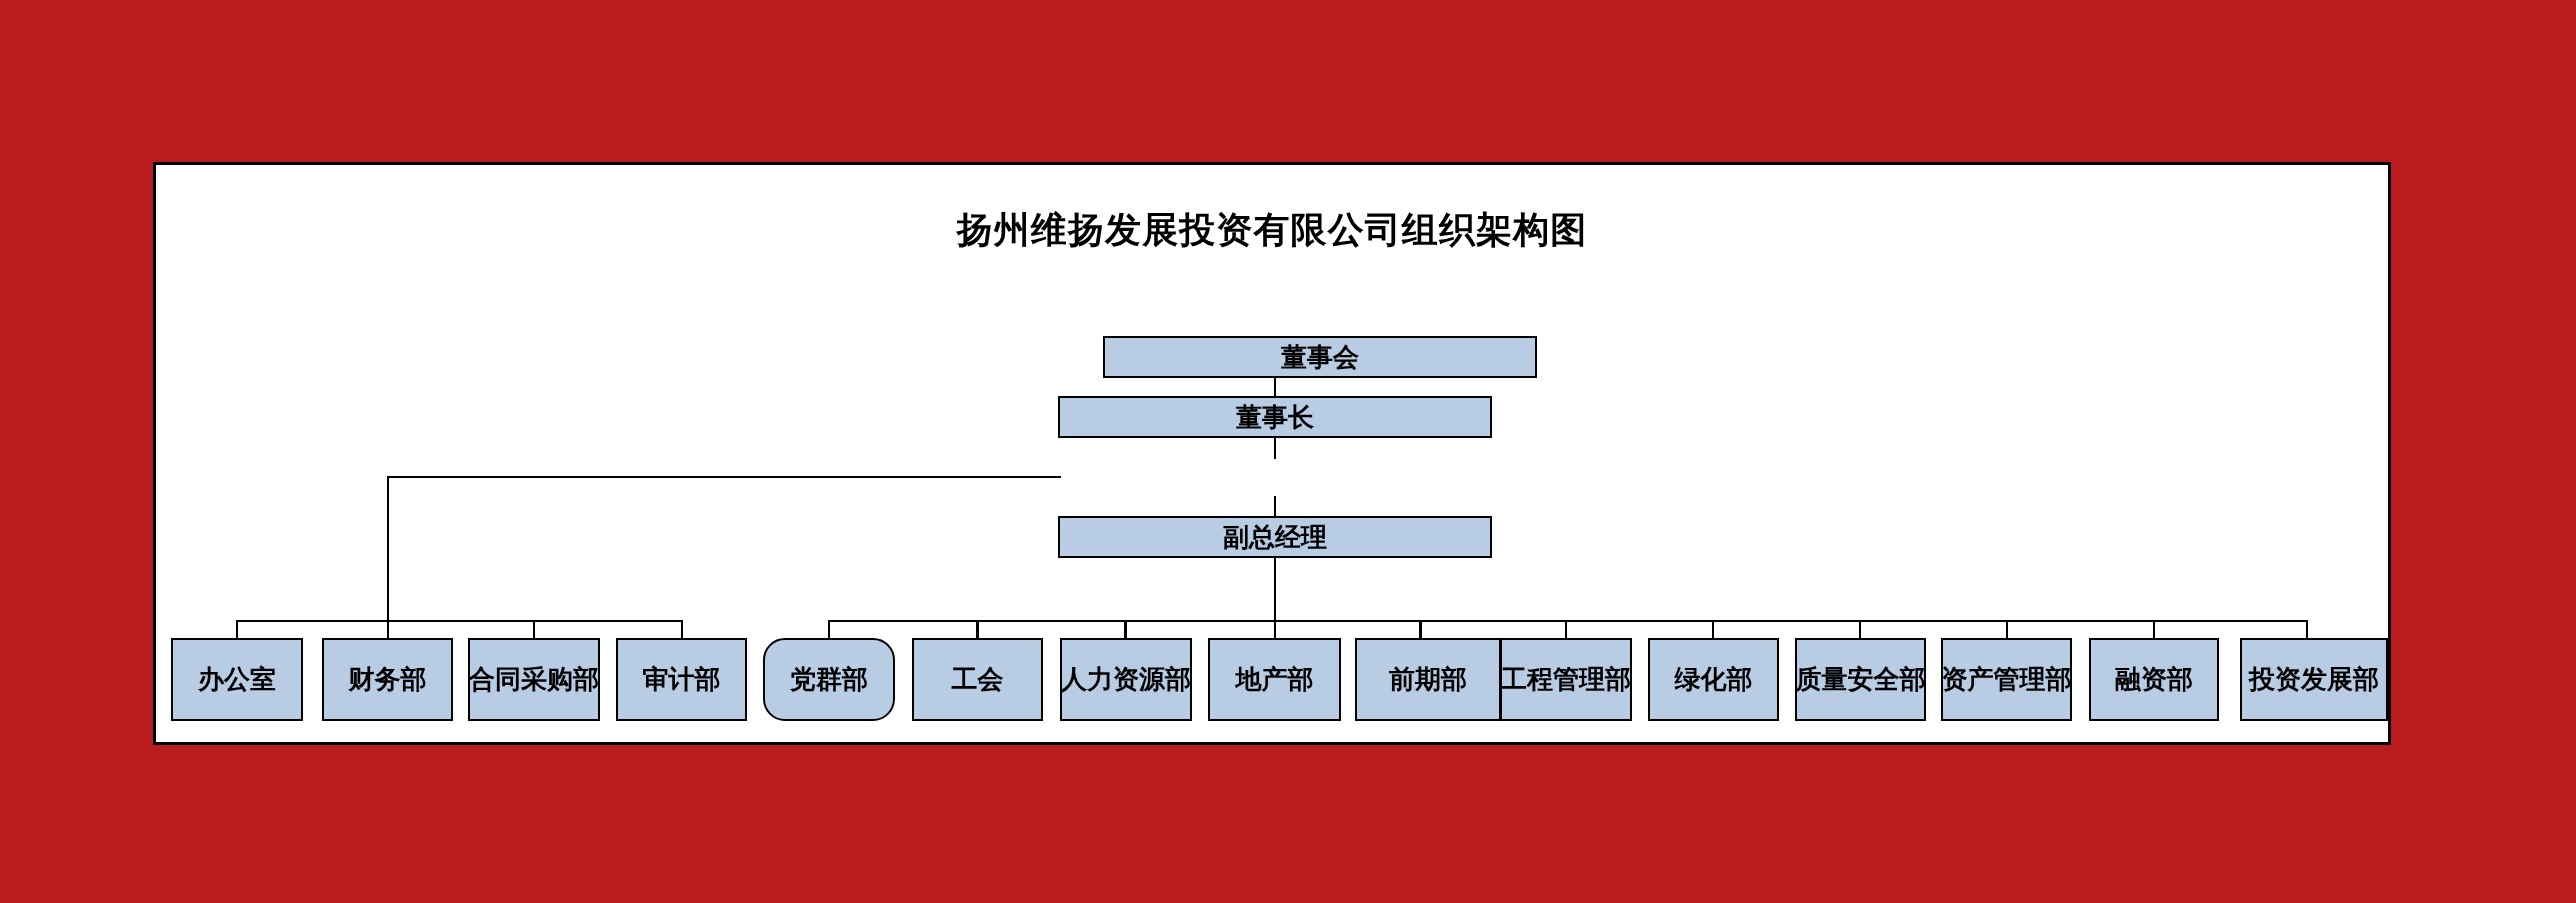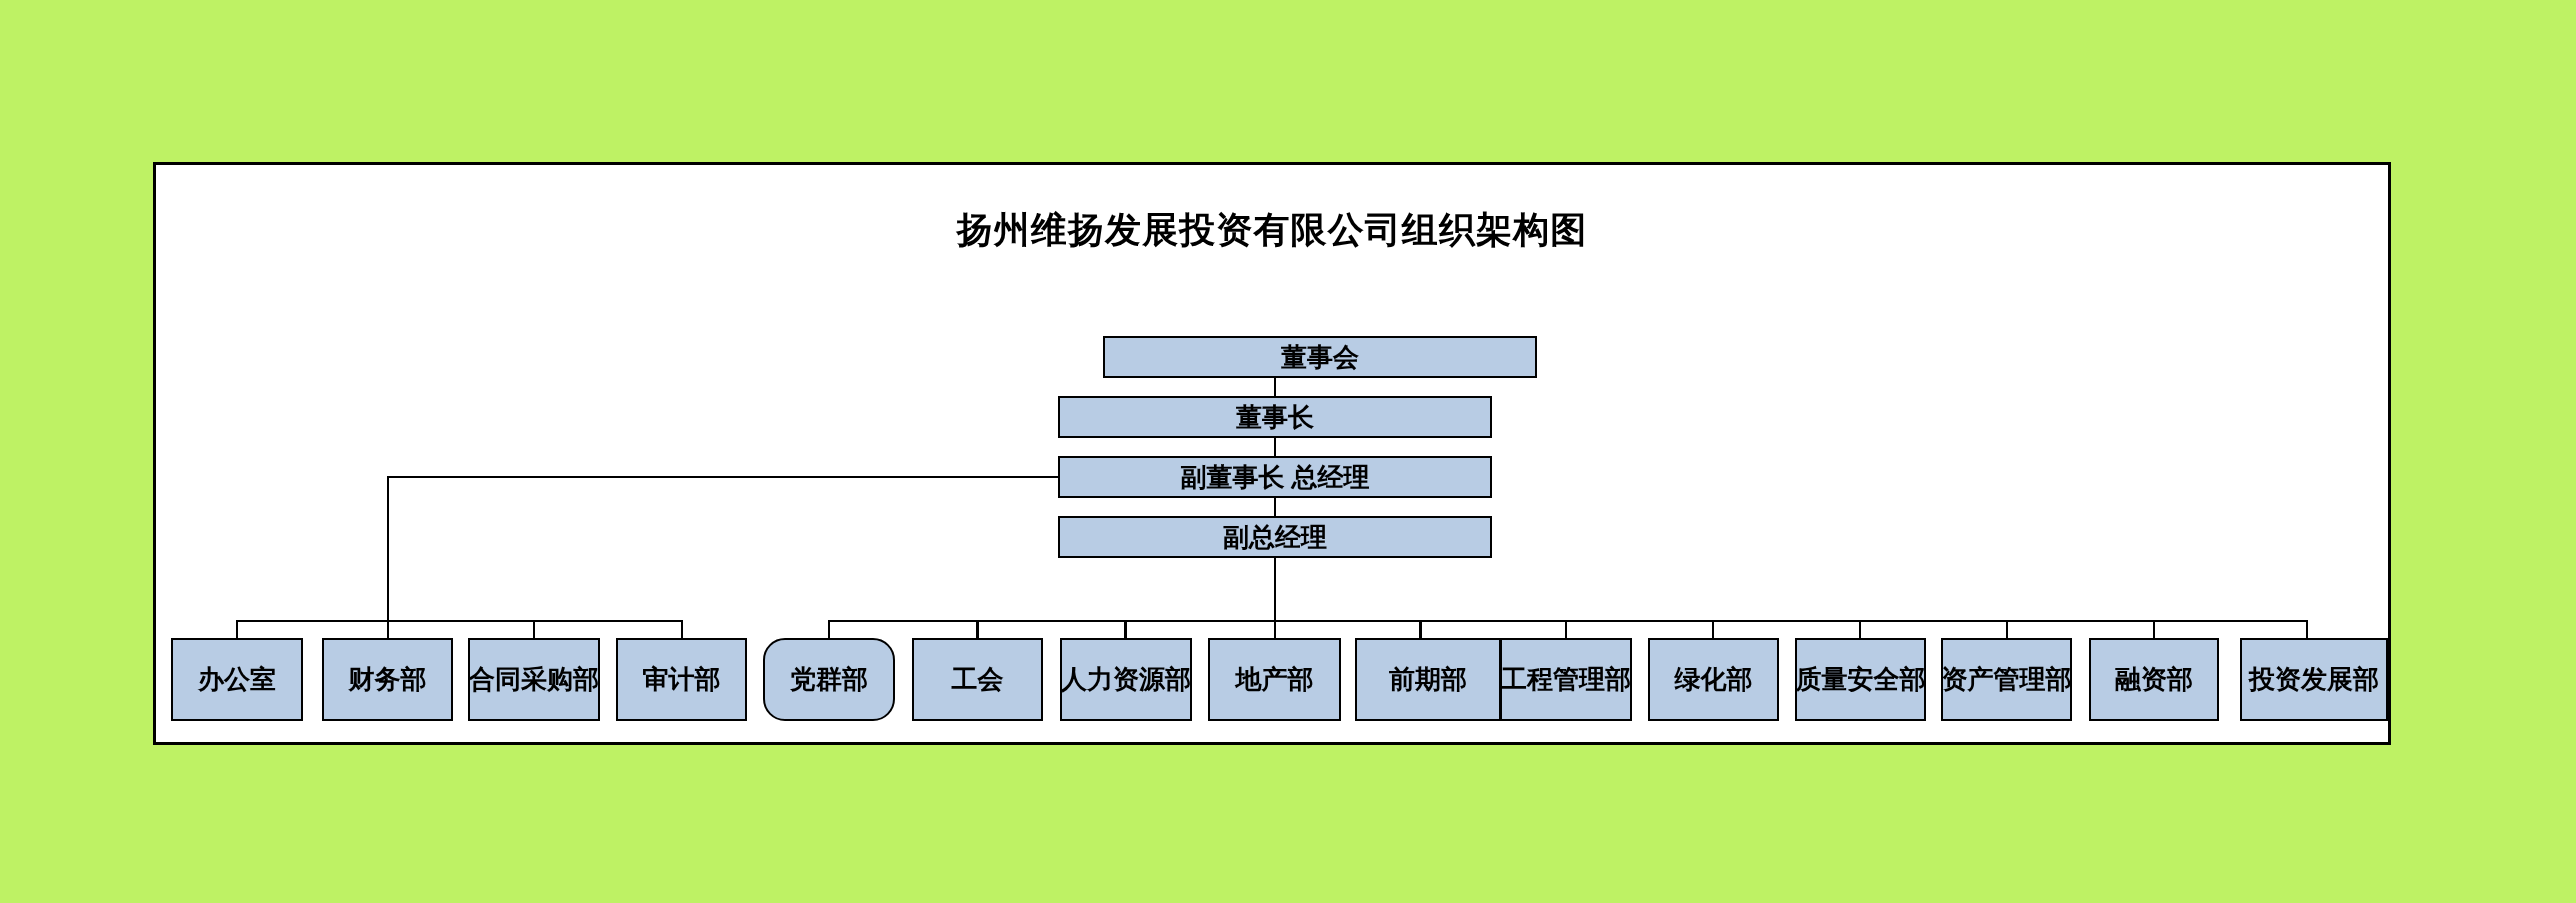--- a/index.html
+++ b/index.html
@@ -5,21 +5,21 @@
   html, body {
     margin: 0;
     padding: 0;
     background: #ffffff;
     font-family: "Liberation Sans", sans-serif;
   }
   .canvas {
     position: relative;
     width: 2576px;
     height: 904px;
-    background: #bef264;
+    background: #b91c1c;
     overflow: hidden;
   }
   .frame {
     position: absolute;
     left: 153px;
     top: 162px;
     width: 2238px;
     height: 583px;
     border: 3.4px solid #000000;
     box-sizing: border-box;
@@ -106,21 +106,20 @@
       <line x1="2986" y1="1080" x2="2986" y2="1114"></line>
       <line x1="3242" y1="1080" x2="3242" y2="1114"></line>
       <line x1="3498" y1="1080" x2="3498" y2="1114"></line>
       <line x1="3754" y1="1080" x2="3754" y2="1114"></line>
       <line x1="4021" y1="1080" x2="4021" y2="1114"></line>
     </g>
   </svg>
 
   <div class="node vnode" style="top:336px;margin-left:45px;">董事会</div>
   <div class="node vnode" style="top:396px;">董事长</div>
-  <div class="node vnode" style="top:456px;">副董事长 总经理</div>
   <div class="node vnode" style="top:516px;">副总经理</div>
 
   <div class="node dept" style="left:171px;width:132px;">办公室</div>
   <div class="node dept" style="left:322px;width:131px;">财务部</div>
   <div class="node dept" style="left:468px;width:132px;">合同采购部</div>
   <div class="node dept" style="left:616px;width:131px;">审计部</div>
 
   <div class="node dept" style="left:763px;width:132px;border-radius:22px;">党群部</div>
   <div class="node dept" style="left:912px;width:131px;">工会</div>
   <div class="node dept" style="left:1060px;width:132px;">人力资源部</div>

